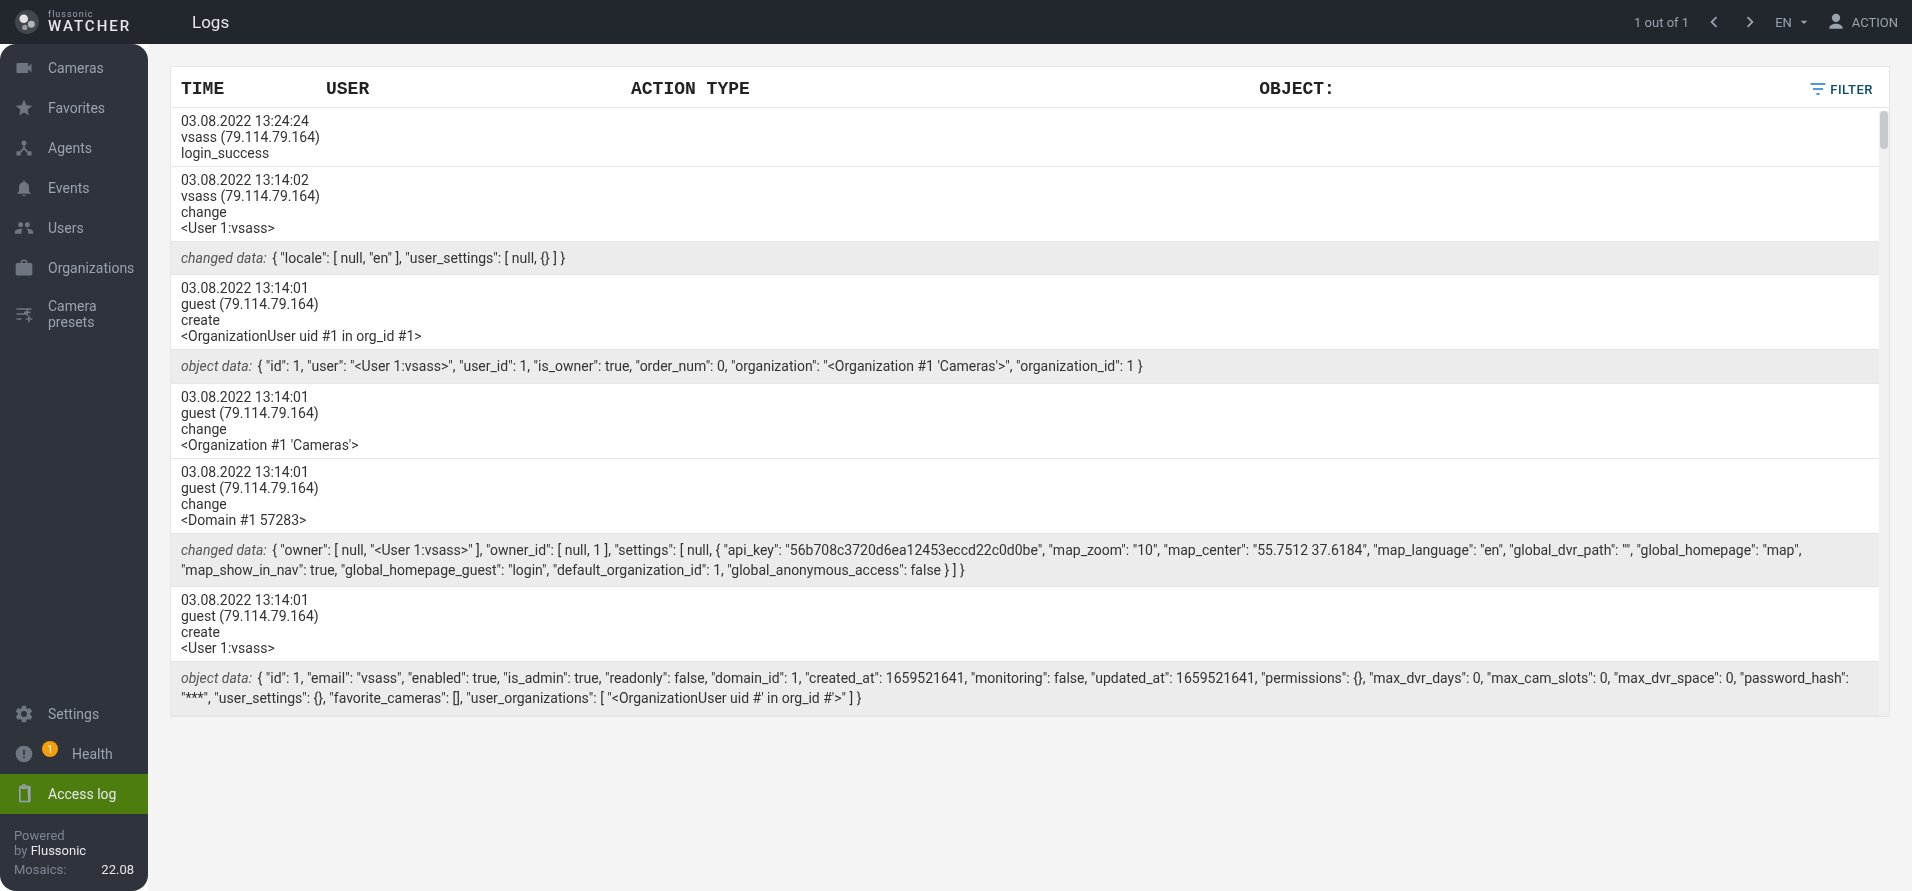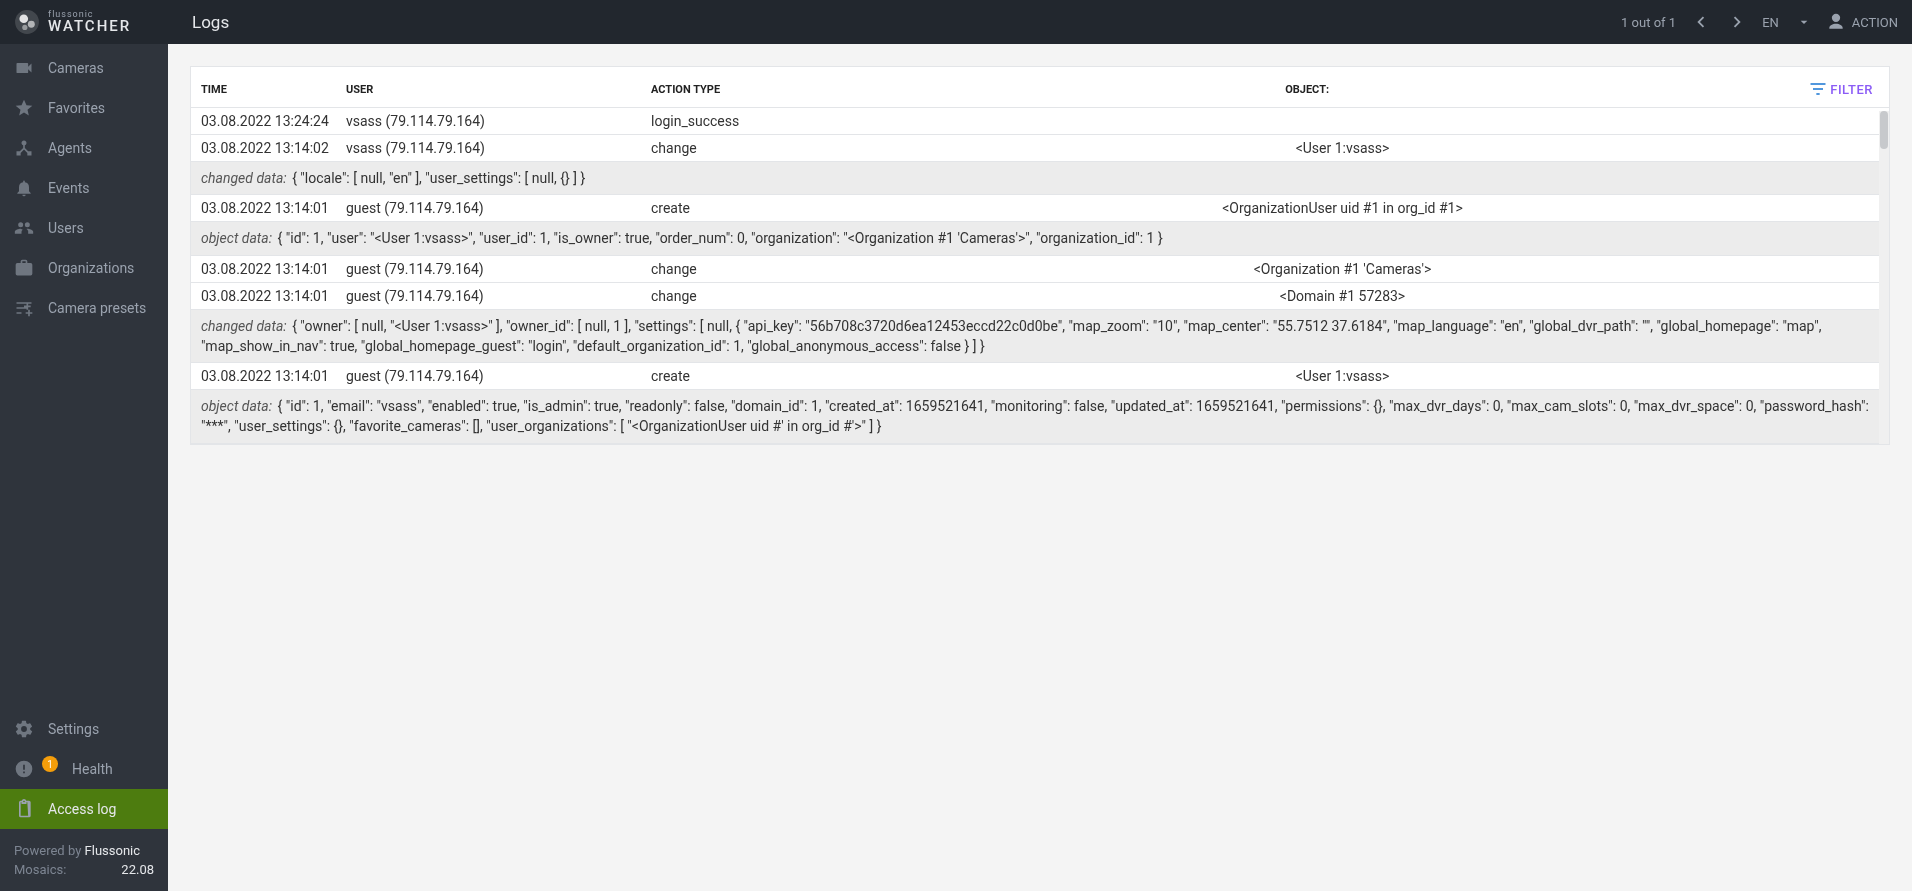--- a/index.html
+++ b/index.html
@@ -9,56 +9,56 @@
 
 .header { height: 44px; background: #22272e; color: #e5e7ea; display: flex; align-items: center; padding: 0 14px; }
 .brand { display: flex; align-items: center; gap: 8px; width: 160px; }
 .brand-logo { width: 26px; height: 26px; }
 .brand-text { display: flex; flex-direction: column; line-height: 1; letter-spacing: 1px; }
 .brand-text .line1 { font-size: 9px; color: #9aa2ae; text-transform: lowercase; }
 .brand-text .line2 { font-size: 15px; font-weight: 500; color: #e5e7ea; letter-spacing: 2px; }
 .page-title { font-size: 17px; font-weight: 400; margin-left: 18px; }
 .header-spacer { flex: 1; }
 .header-right { display: flex; align-items: center; gap: 14px; color: #9aa2ae; font-size: 13px; }
-.hr-item { display: flex; align-items: center; gap: 17px; cursor: pointer; }
+.hr-item { display: flex; align-items: center; gap: 4px; cursor: pointer; }
 .hr-item svg { width: 20px; height: 20px; fill: #9aa2ae; }
 .hr-chevron svg { width: 22px; height: 22px; }
 .hr-user { color: #9aa2ae; display: flex; align-items: center; gap: 6px; }
 .hr-lang span { color: #9aa2ae; }
 
 
 .body { flex: 1; display: flex; min-height: 0; }
 
 
-.sidebar { width: 168px; background: #2f343c; color: #9aa2ae; display: flex; flex-direction: column; }
+.sidebar { width: 148px; background: #2f343c; color: #9aa2ae; display: flex; flex-direction: column; border-radius: 16px; }
 .nav { flex: 1; overflow-y: auto; }
 .nav-group { padding-top: 4px; }
 .nav-item { display: flex; align-items: center; gap: 14px; padding: 10px 14px; font-size: 14px; cursor: pointer; color: #9aa2ae; }
 .nav-item.active { background: #4d7c0f; color: #e5e7ea; }
 .nav-item svg { width: 20px; height: 20px; fill: #6f7680; flex-shrink: 0; }
 .nav-item.active svg { fill: #9aa2ae; }
 .nav-item .badge { background: #f59e0b; color: #fff; border-radius: 50%; width: 16px; height: 16px; font-size: 10px; display: inline-flex; align-items: center; justify-content: center; margin-left: -6px; margin-top: -10px; }
 .nav-bottom { }
 .sidebar-footer { padding: 10px 14px 14px; font-size: 13px; color: #7d8592; }
 .sidebar-footer .line { display: flex; justify-content: space-between; margin-top: 4px; }
 .sidebar-footer .strong { color: #e5e7ea; }
 
 
 .main { flex: 1; background: #f4f4f4; overflow: auto; padding: 22px 22px 22px 22px; position: relative; }
 .log-panel { background: #fff; border: 1px solid #e3e5e8; position: relative; }
 .log-header { display: flex; align-items: center; padding: 12px 10px 8px; border-bottom: 1px solid #e3e5e8; }
-.log-header .col { font-weight: 700; font-size: 11px; color: #222; }
+.log-header .col { font-weight: 700; font-size: 18px; color: #222; font-family: Liberation Mono, monospace; }
 .col-time { width: 145px; }
 .col-user { width: 305px; }
 .col-action { width: 155px; }
 .col-object { flex: 1; text-align: center; }
-.filter-btn { margin-left: auto; display: flex; align-items: center; gap: 2px; color: #8b5cf6; font-size: 13px; font-weight: 500; cursor: pointer; letter-spacing: 0.5px; padding-right: 6px; }
+.filter-btn { margin-left: auto; display: flex; align-items: center; gap: 2px; color: #0c4a6e; font-size: 13px; font-weight: 500; cursor: pointer; letter-spacing: 0.5px; padding-right: 6px; }
 .filter-btn svg { width: 20px; height: 20px; fill: #1976d2; }
 
-.log-row { display: flex; align-items: flex-start; padding: 5px 10px; border-bottom: 1px solid #e3e5e8; font-size: 14px; color: #333; }
+.log-row { display: flex; align-items: flex-start; padding: 5px 10px; border-bottom: 1px solid #e3e5e8; font-size: 14px; color: #333; flex-direction: column; }
 .log-row .col { }
 .detail-row { background: #ececec; padding: 6px 10px; border-bottom: 1px solid #e3e5e8; font-size: 14px; color: #333; line-height: 1.45; }
 .detail-row .label { font-style: italic; color: #555; margin-right: 2px; }
 
 .scrollbar-stub { position: absolute; right: 0; top: 44px; bottom: 0; width: 10px; background: #f0f0f0; }
 .scrollbar-thumb { position: absolute; right: 1px; top: 0; width: 8px; height: 38px; background: #c7c9cc; border-radius: 4px; }
 </style>
 </head>
 <body>
 <div class="app">

